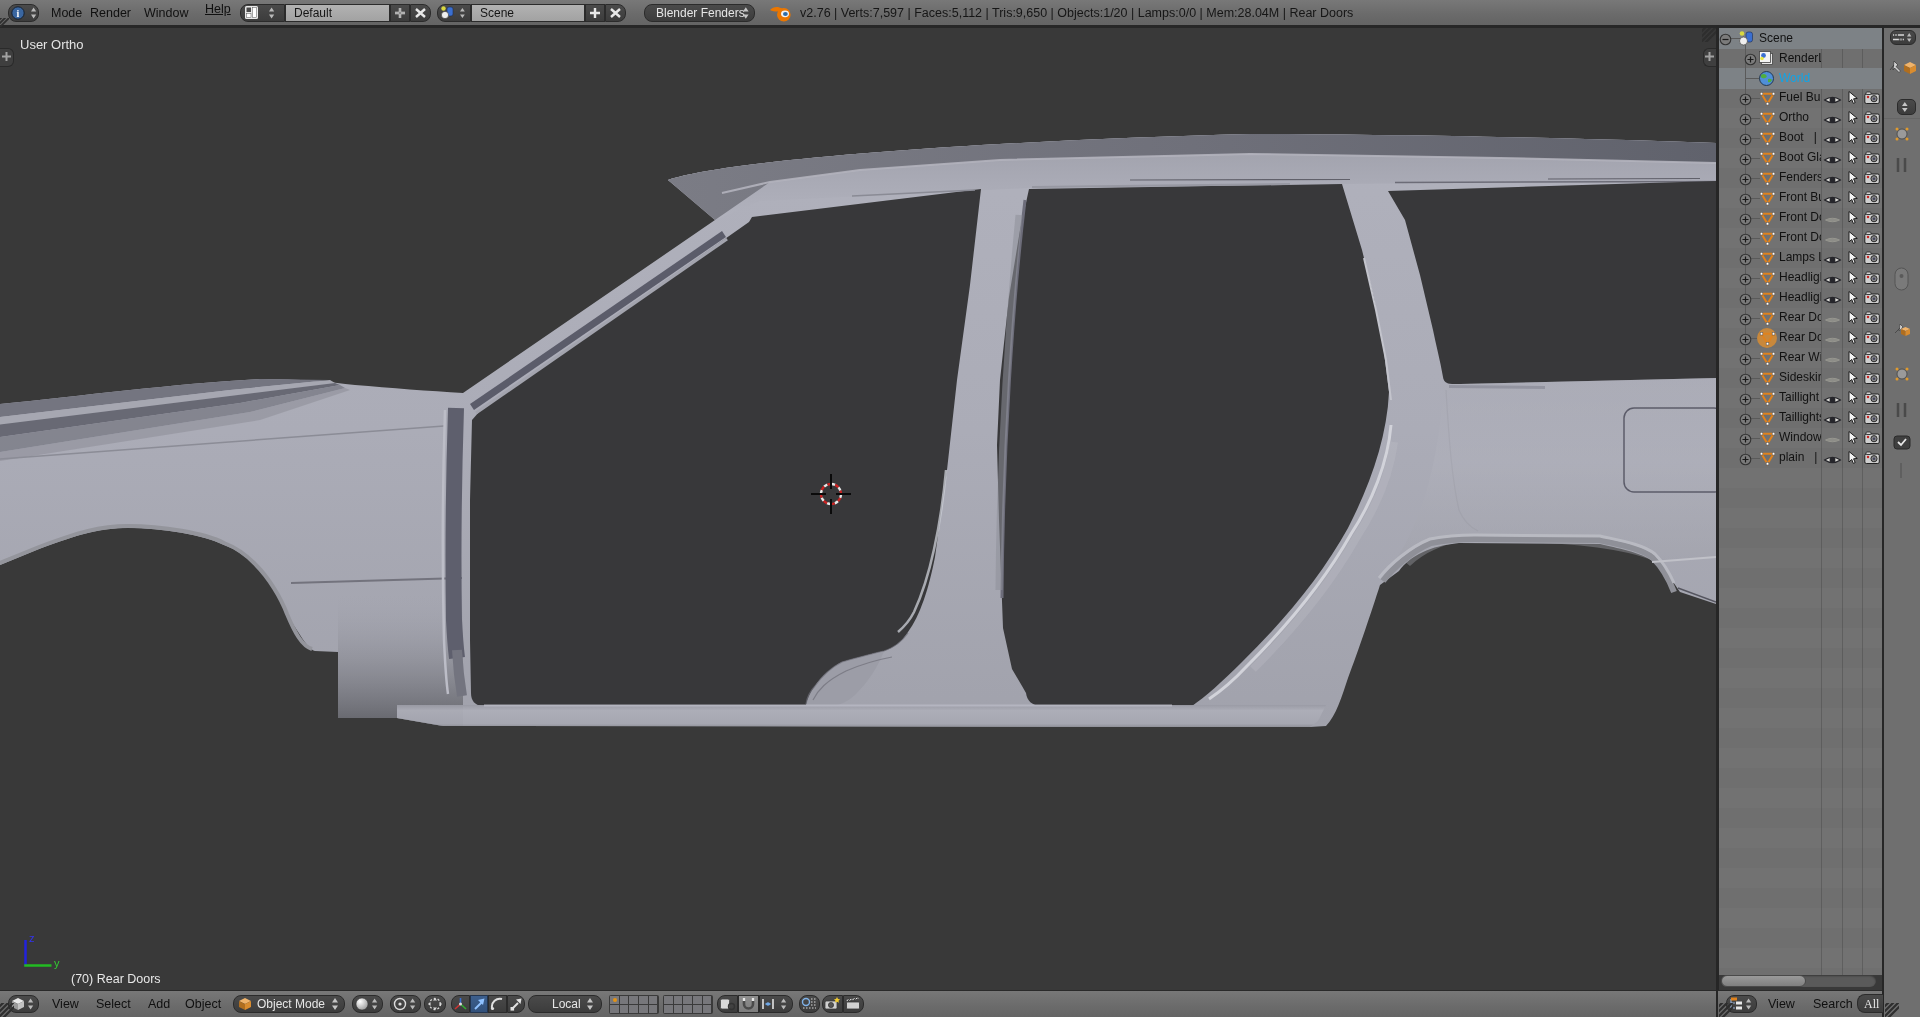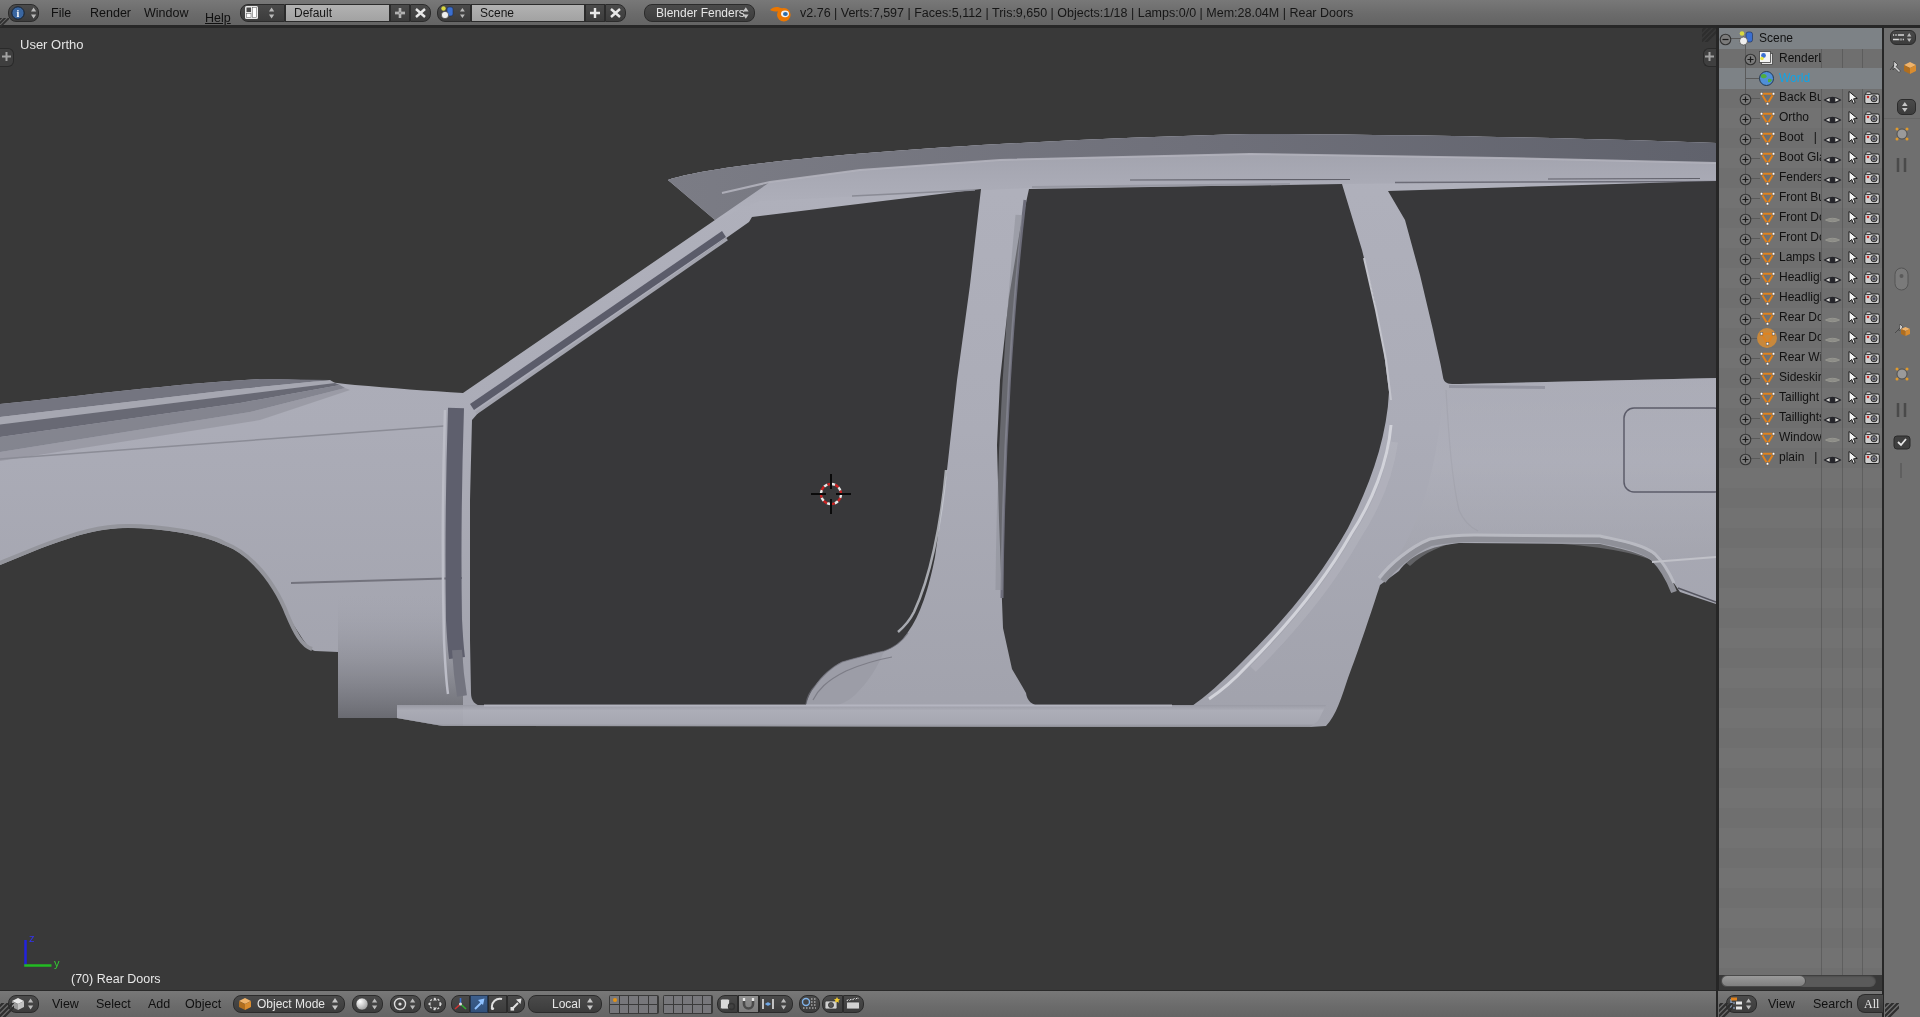--- a/index.html
+++ b/index.html
@@ -14,24 +14,24 @@
 <body>
 
 <div class="abs hdr" style="left:0;top:0;width:1920px;height:25px;border-bottom:3px solid #272727;"></div>
 
 <div class="abs dbtn" style="left:8px;top:4px;width:31px;height:18px;border-radius:8px;"></div>
 <svg class="abs" style="left:11px;top:6px" width="26" height="14">
  <circle cx="7" cy="7" r="6.2" fill="#3a66a0" stroke="#16202e" stroke-width="1"></circle>
  <text x="7" y="11" font-size="10" font-weight="bold" fill="#fff" text-anchor="middle" font-family="Liberation Serif">i</text>
  <path d="M20,5.5 l2.6,-4 l2.6,4 z M20,8.5 l2.6,4 l2.6,-4 z" fill="#b9b9b9"></path>
 </svg>
-<div class="abs mtxt" style="left:51px;top:4px;">File</div>
+<div class="abs mtxt" style="left:51px;top:4px;">Mode</div>
 <div class="abs mtxt" style="left:90px;top:4px;">Render</div>
 <div class="abs mtxt" style="left:144px;top:4px;">Window</div>
-<div class="abs mtxt" style="left:205px;top:9px;text-decoration:underline;">Help</div>
+<div class="abs mtxt" style="left:205px;top:0;text-decoration:underline;">Help</div>
 
 <div class="abs dbtn" style="left:240px;top:4px;width:45px;height:18px;border-radius:8px 0 0 8px;"></div>
 <svg class="abs" style="left:245px;top:6px" width="38" height="14">
  <rect x="0" y="0" width="13" height="13" rx="1.5" fill="#e8e8e8"></rect>
  <rect x="1.5" y="1.5" width="4.5" height="4.5" fill="#4a4a4a"></rect>
  <rect x="7.5" y="1.5" width="4" height="10" fill="#fff" stroke="#555" stroke-width=".5"></rect>
  <rect x="1.5" y="7.5" width="4.5" height="4" fill="#fff" stroke="#555" stroke-width=".5"></rect>
  <path d="M24,5.5 l2.6,-4 l2.6,4 z M24,8.5 l2.6,4 l2.6,-4 z" fill="#b9b9b9"></path>
 </svg>
 <div class="abs fld" style="left:285px;top:4px;width:105px;height:18px;font-size:12px;line-height:16px;padding-left:8px;">Default</div>
@@ -68,21 +68,21 @@
 <svg class="abs" style="left:741px;top:6px" width="14" height="14">
     <path d="M2,5.5 l2.8,-4.2 l2.8,4.2 z M2,8.5 l2.8,4.2 l2.8,-4.2 z" fill="#c5c5c5"></path>
   </svg>
 
 <svg class="abs" style="left:770px;top:4px" width="24" height="18">
  <path d="M0,6 C3,2.5 8,2 12,4.5 L15.5,8 C11,7.5 4,8.2 0,6 Z" fill="#ea7600"></path>
  <circle cx="13.8" cy="10.8" r="6.8" fill="#ea7600"></circle>
  <ellipse cx="15" cy="9.8" rx="4" ry="3.4" fill="#f2f2f2"></ellipse>
  <ellipse cx="15.4" cy="10" rx="2.4" ry="2" fill="#2d6ca8"></ellipse>
 </svg>
-<div class="abs mtxt" style="left:800px;top:4px;font-size:12.5px;color:#161616;">v2.76 | Verts:7,597 | Faces:5,112 | Tris:9,650 | Objects:1/18 | Lamps:0/0 | Mem:28.04M | Rear Doors</div>
+<div class="abs mtxt" style="left:800px;top:4px;font-size:12.5px;color:#161616;">v2.76 | Verts:7,597 | Faces:5,112 | Tris:9,650 | Objects:1/20 | Lamps:0/0 | Mem:28.04M | Rear Doors</div>
 
 <div class="abs" style="left:0;top:28px;width:1716px;height:962px;background:#393939;overflow:hidden;">
 <svg width="1716" height="962" viewBox="0 28 1716 962">
 <defs>
  <linearGradient id="gBody" x1="0" y1="0" x2="0" y2="1">
   <stop offset="0" stop-color="#b0b1bc"></stop>
           <stop offset="0.5" stop-color="#abacb7"></stop>
           <stop offset="1" stop-color="#a1a2ac"></stop>
  </linearGradient>
  <linearGradient id="gRoofTop" gradientUnits="userSpaceOnUse" x1="668" y1="0" x2="1716" y2="0">
@@ -402,21 +402,21 @@
 <div class="abs" style="left:1739px;top:91.5px;"><svg width="13" height="13" viewBox="0 0 13 13">
       <circle cx="6.5" cy="6.5" r="5.3" fill="#7b7b7b" stroke="#333" stroke-width="1.1"></circle>
       <path d="M6.5,3.5 V9.5 M3.5,6.5 H9.5" stroke="#1a1a1a" stroke-width="1.2"></path>
     </svg></div>
 <div class="abs" style="left:1759px;top:90.5px;"><svg width="17" height="15" viewBox="0 0 17 15">
       <path d="M2.5,2.8 L14.5,2.8 L8.5,12.8 Z" fill="none" stroke="#e0821d" stroke-width="2"></path>
       <rect x="1.2" y="1.4" width="2.6" height="2.6" fill="#fff" stroke="#555" stroke-width=".5"></rect>
       <rect x="13.2" y="1.4" width="2.6" height="2.6" fill="#fff" stroke="#555" stroke-width=".5"></rect>
       <rect x="7.2" y="11.4" width="2.6" height="2.6" fill="#fff" stroke="#555" stroke-width=".5"></rect>
     </svg></div>
-<div class="abs" style="left:1779px;top:90px;font-size:12px;color:#111;width:42px;overflow:hidden;white-space:pre;">Back Bu</div>
+<div class="abs" style="left:1779px;top:90px;font-size:12px;color:#111;width:42px;overflow:hidden;white-space:pre;">Fuel Bu</div>
 <div class="abs" style="left:1823px;top:92px;"><svg class="eyi" width="19" height="12" viewBox="0 0 19 12">
       <path d="M1.5,6 Q9.5,0.8 17.5,6 Q9.5,11.2 1.5,6 Z" fill="#d8d8d4" stroke="#26262b" stroke-width="1.4" stroke-linejoin="round"></path>
       <circle cx="9.5" cy="6" r="2.9" fill="#26262b"></circle>
     </svg></div>
 <div class="abs" style="left:1847px;top:91px;"><svg class="ari" width="12" height="14" viewBox="0 0 12 14">
       <path d="M2,0.5 L2,11 L4.7,8.4 L6.3,12.4 L8.2,11.6 L6.6,7.8 L10.3,7.4 Z" fill="#f2f2f2" stroke="#1d1d1d" stroke-width="1"></path>
     </svg></div>
 <div class="abs" style="left:1863.5px;top:91px;"><svg class="cai" width="17" height="14" viewBox="0 0 17 14">
       <rect x="0.8" y="3" width="14.5" height="9.5" rx="1.5" fill="#cfcfcf" stroke="#222" stroke-width="1"></rect>
       <rect x="2" y="1" width="5" height="2.5" rx="1" fill="#cfcfcf" stroke="#222" stroke-width=".8"></rect>

